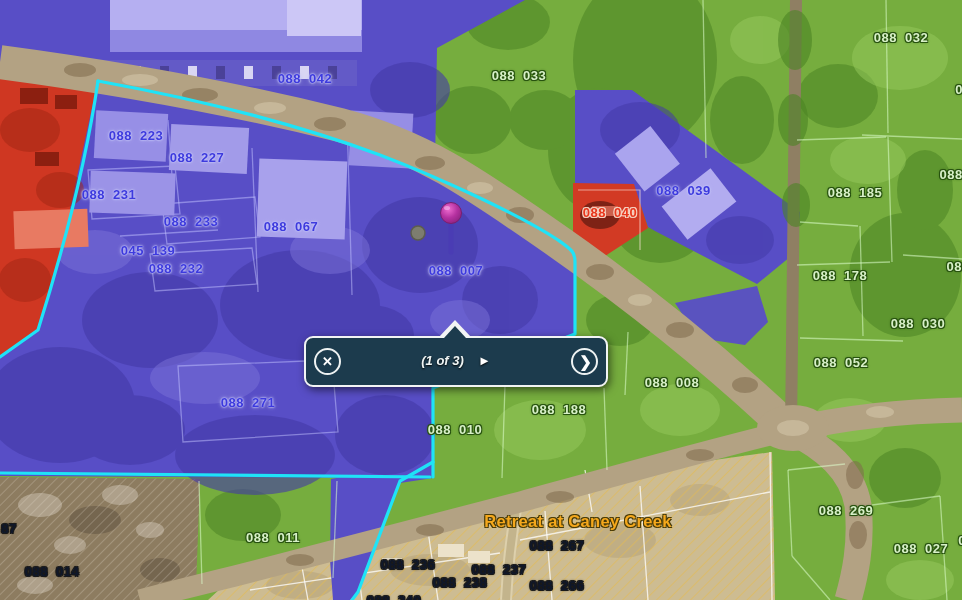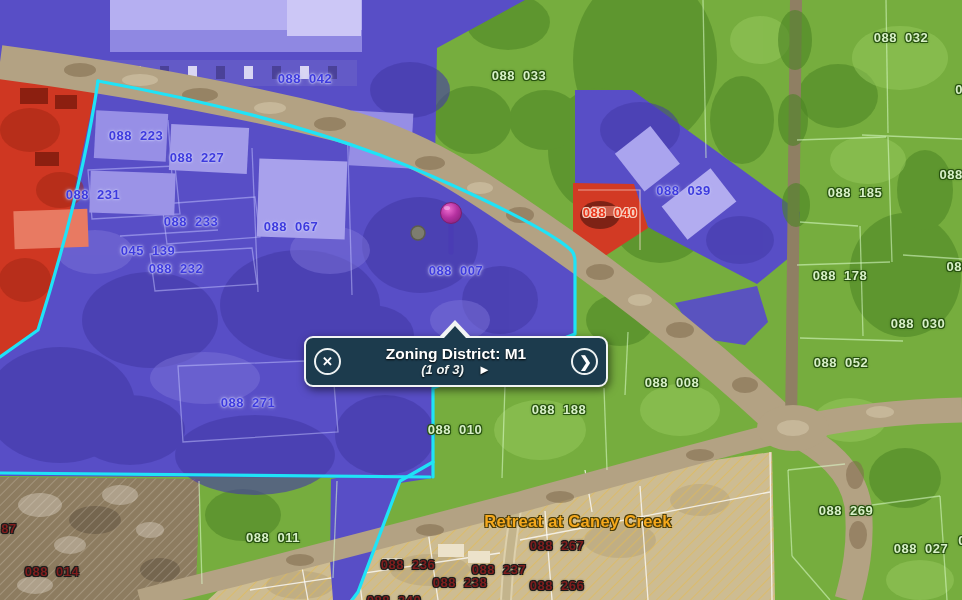--- a/index.html
+++ b/index.html
@@ -7,21 +7,21 @@
     position:relative;width:962px;height:600px;overflow:hidden;
     font-family:"Liberation Sans",sans-serif;background:#76ad3e;
   }
   .map-container svg{position:absolute;left:0;top:0;}
   #labels-layer{position:absolute;left:0;top:0;width:100%;height:100%;pointer-events:none;}
   .lbl{position:absolute;transform:translate(-50%,-50%);font-weight:700;font-size:13px;
        white-space:pre;letter-spacing:.5px;line-height:1;}
   .lbl.blue{color:#3d3ade;text-shadow:0 0 2px #c9c9fa,0 0 2px #c9c9fa,0 0 4px #b7b7f2;}
   .lbl.green{color:#d8f0c8;text-shadow:-1px -1px 0 #27520f,1px -1px 0 #27520f,-1px 1px 0 #27520f,1px 1px 0 #27520f,0 0 3px #1d420a;padding-left:20px;}
   .lbl.red{color:#e8361c;text-shadow:-1px -1px 0 #f6d2c2,1px -1px 0 #f6d2c2,-1px 1px 0 #f6d2c2,1px 1px 0 #f6d2c2;}
-  .lbl.white{color:#7f1d1d;text-shadow:-1px -1px 0 #1a1a1a,1px -1px 0 #1a1a1a,-1px 1px 0 #1a1a1a,1px 1px 0 #1a1a1a,0 0 3px #000;}
+  .lbl.white{color:#0f172a;text-shadow:-1px -1px 0 #1a1a1a,1px -1px 0 #1a1a1a,-1px 1px 0 #1a1a1a,1px 1px 0 #1a1a1a,0 0 3px #000;}
   .lbl.orange{color:#f5a81c;font-size:16.5px;letter-spacing:.3px;
        text-shadow:-1px -1px 0 #4a3c08,1px -1px 0 #4a3c08,-1px 1px 0 #4a3c08,1px 1px 0 #4a3c08;}
   
   .popup{position:absolute;left:304px;top:336px;width:284px;height:43px;
     background:#1c3b4d;border:2px solid #f2f4f4;border-radius:9px;
     box-shadow:2px 3px 8px rgba(0,0,0,.55);
     display:flex;align-items:center;padding:2px 8px;gap:8px;z-index:5;}
   .popup-pointer-outer{position:absolute;left:439px;top:320px;width:0;height:0;z-index:6;
     border-left:16px solid transparent;border-right:16px solid transparent;border-bottom:17px solid #f2f4f4;}
   .popup-pointer-inner{position:absolute;left:444px;top:326px;width:0;height:0;z-index:7;
@@ -308,21 +308,21 @@
     <line x1="451" y1="216" x2="451" y2="252" stroke="#4a3cb4" stroke-width="5" stroke-linecap="round"></line>
     <circle cx="451" cy="213" r="10.5" fill="url(#pinGrad)" stroke="#7a1f6e" stroke-width="1"></circle>
     <ellipse cx="447" cy="208" rx="3" ry="2" fill="#f2a8e4" opacity="0.75"></ellipse>
   </g>
 </svg>
 
 <div id="labels-layer">
       <span class="lbl blue" style="left: 305px; top: 78px;">088  042</span>
       <span class="lbl blue" style="left: 136px; top: 135px;">088  223</span>
       <span class="lbl blue" style="left: 197px; top: 157px;">088  227</span>
-      <span class="lbl blue" style="left: 93px; top: 194px;">088  231</span>
+      <span class="lbl blue" style="left: 109px; top: 194px;">088  231</span>
       <span class="lbl blue" style="left: 191px; top: 221px;">088  233</span>
       <span class="lbl blue" style="left: 291px; top: 226px;">088  067</span>
       <span class="lbl blue" style="left: 148px; top: 250px;">045  139</span>
       <span class="lbl blue" style="left: 176px; top: 268px;">088  232</span>
       <span class="lbl blue" style="left: 456px; top: 270px;">088  007</span>
       <span class="lbl blue" style="left: 679px; top: 190px; padding-left: 9px;">088  039</span>
       <span class="lbl blue" style="left: 248px; top: 402px;">088  271</span>
       <span class="lbl red" style="left: 610px; top: 212px;">088  040</span>
       <span class="lbl green" style="left: 509px; top: 75px;">088  033</span>
       <span class="lbl green" style="left: 891px; top: 37px;">088  032</span>
@@ -349,21 +349,20 @@
       <span class="lbl white" style="left: 557px; top: 545px;">088  267</span>
       <span class="lbl white" style="left: 394px; top: 600px;">088  240</span>
       <span class="lbl orange" style="left: 554px; top: 521px; margin-left: 24px;">Retreat at Caney Creek</span>
     </div>
 
 <div class="popup-pointer-outer"></div>
 <div class="popup-pointer-inner"></div>
 <div class="popup">
   <button class="pp-btn pp-close">✕</button>
   <div class="pp-center">
-    <div class="pp-title">Zoning District: M1</div>
     <div class="pp-row2">
       <span class="pp-page">(1 of 3)</span>
       <span class="pp-play">►</span>
     </div>
   </div>
   <button class="pp-btn pp-next">❯</button>
 </div>
 </div>
 
 </body></html>

